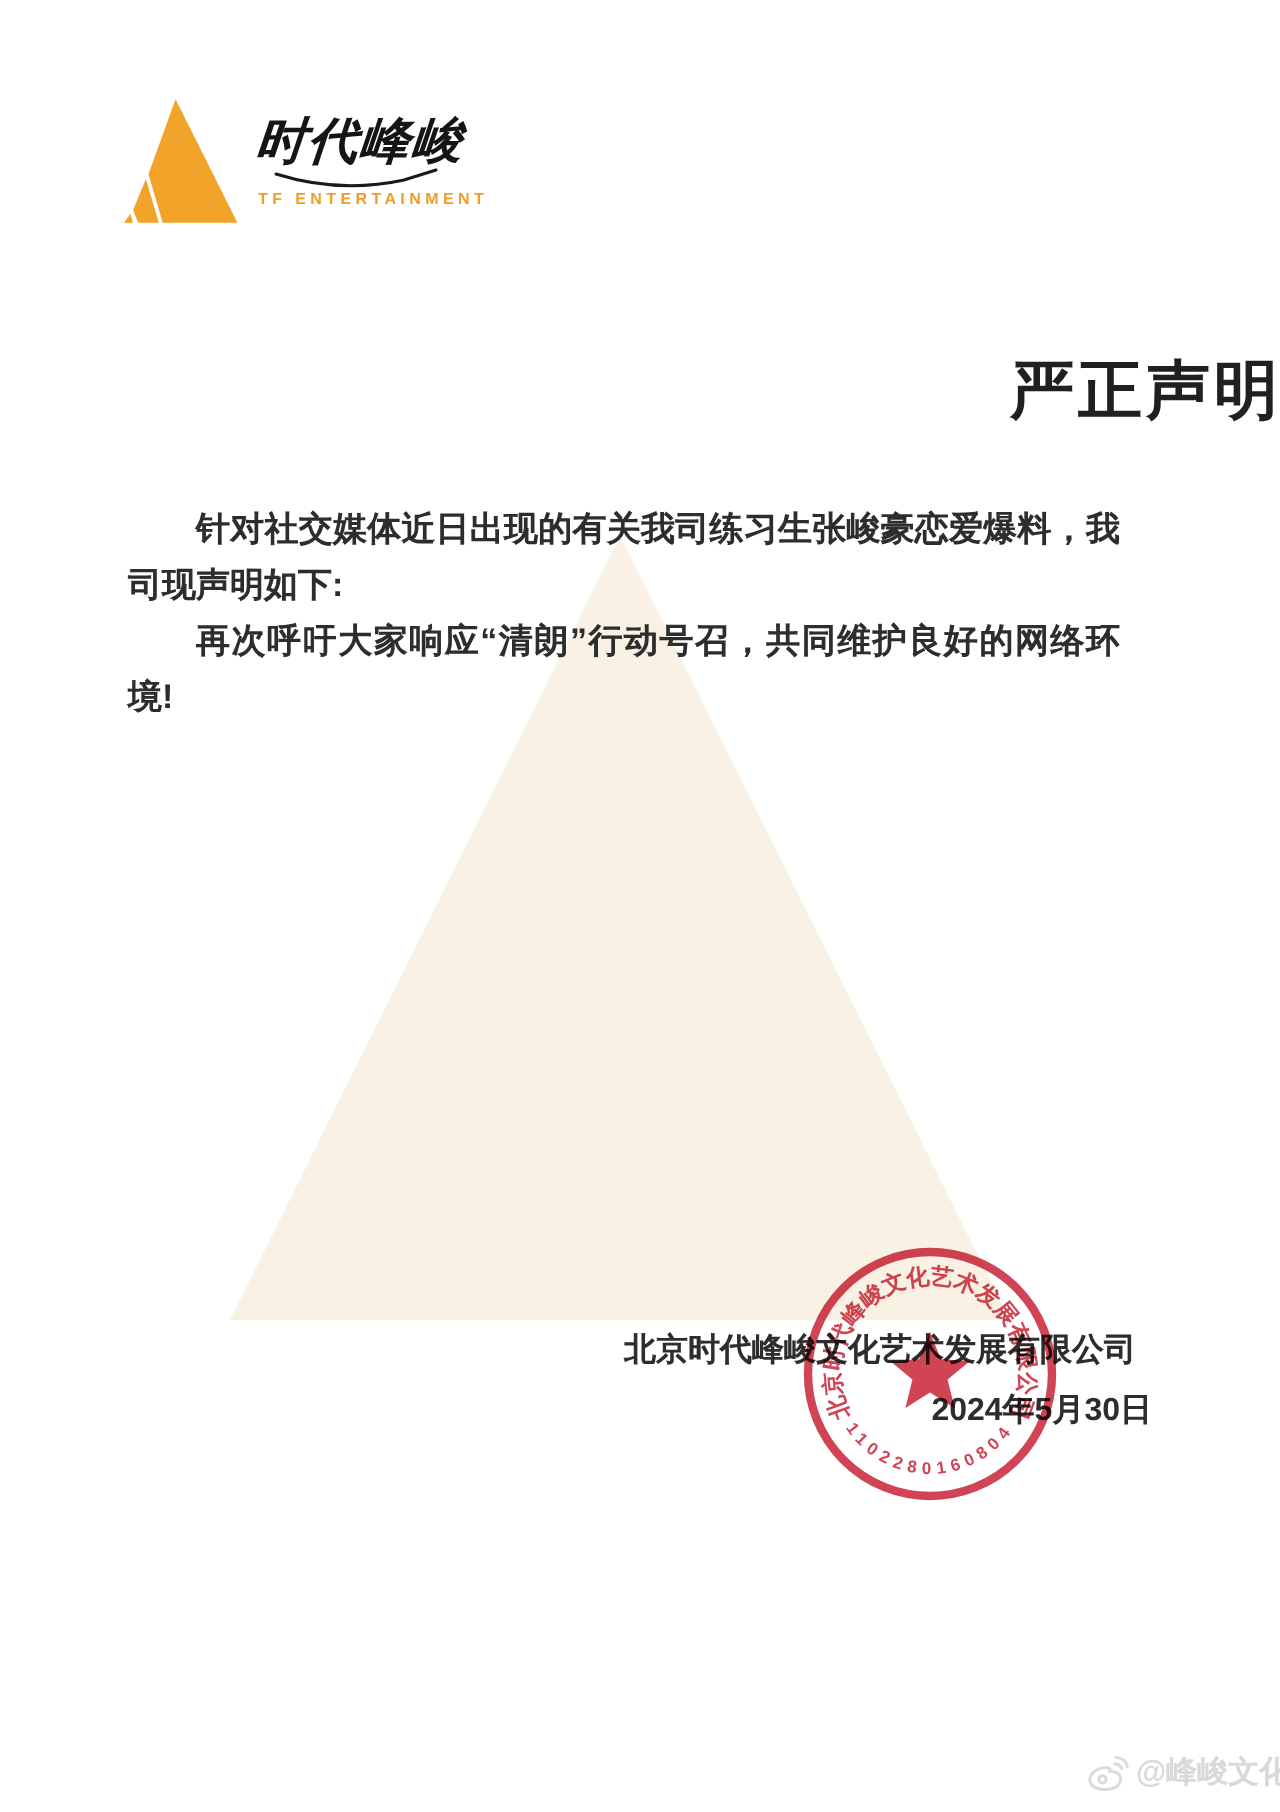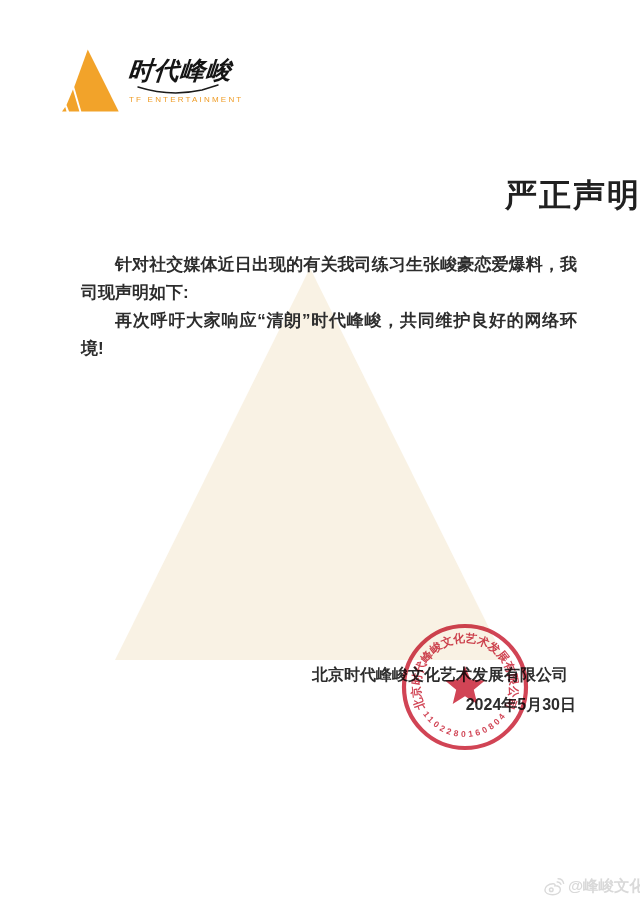--- a/index.html
+++ b/index.html
@@ -16,31 +16,31 @@
   
   .logo-mark{position:absolute;left:62px;top:48px;width:58px;height:65px;}
   .brand-cn{
     position:absolute;left:128px;top:54px;width:120px;
     font-family:"DejaVu Serif","Liberation Serif",serif;
     font-style:italic;font-weight:700;font-size:25px;color:#151515;
     letter-spacing:1px;transform:skewX(-5deg);white-space:nowrap;
   }
   .brand-swoosh{position:absolute;left:136px;top:82px;}
   .brand-en{
-    position:absolute;left:129px;top:95px;font-size:8px;font-weight:400;
+    position:absolute;left:129px;top:95px;font-size:8px;font-weight:700;
     color:#ef9d28;letter-spacing:2.2px;white-space:nowrap;text-align:right;
   }
 
   .doc-title{
     position:absolute;top:174px;left:1px;width:100%;margin:0;text-align:right;
     font-size:32px;font-weight:700;color:#202020;letter-spacing:2px;
   }
 
   .body-text{
-    position:absolute;left:81px;top:251px;width:496px;
+    position:absolute;left:64px;top:251px;width:496px;
     font-size:17px;line-height:28px;color:#2d2d2d;font-weight:600;
     text-align:justify;
   }
   .body-text p{margin:0;text-indent:2em;}
 
   .sign-company{
     position:absolute;right:72px;top:665px;
     font-size:16px;font-weight:600;color:#2d2d2d;white-space:nowrap;
   }
   .sign-date{
@@ -79,21 +79,21 @@
 
   <h1 class="doc-title">严正声明</h1>
 
   <main class="body-text">
 
       <p>针对社交媒体近日出现的有关我司练习生张峻豪恋爱爆料，我司现声明如下:</p>
 
 
 
 
-      <p>再次呼吁大家响应“清朗”时代峰峻，共同维护良好的网络环境!</p>
+      <p>再次呼吁大家响应“清朗”行动号召，共同维护良好的网络环境!</p>
     </main>
 
   <div class="sign-company">北京时代峰峻文化艺术发展有限公司</div>
   <div class="sign-date">2024年5月30日</div>
 
   <svg class="seal" viewBox="0 0 132 132">
     <defs>
       <path id="sealArcTop" d="M 27 88.5 A 45 45 0 1 1 105 88.5" fill="none"></path>
       <path id="sealArcBottom" d="M 19 83.1 A 50 50 0 0 0 113 83.1" fill="none"></path>
     </defs>

